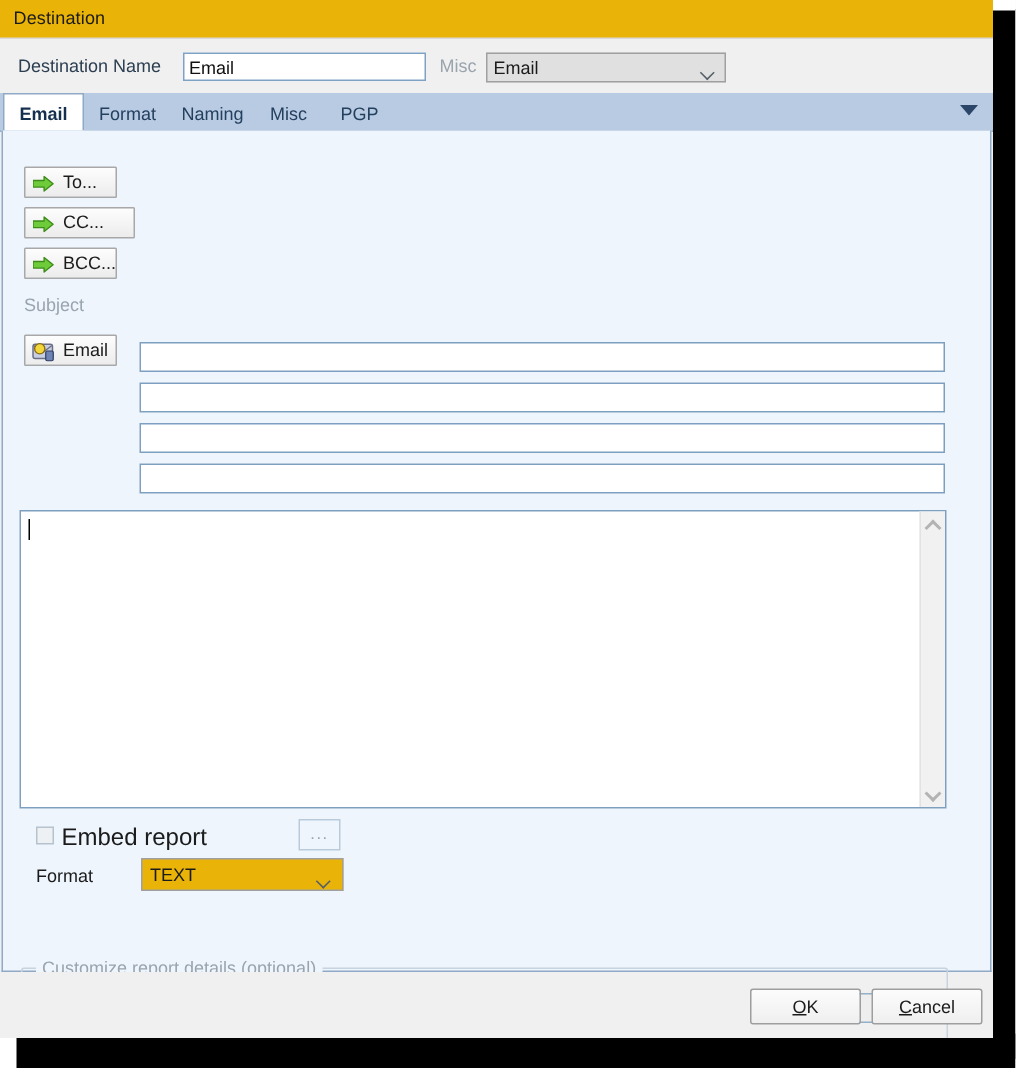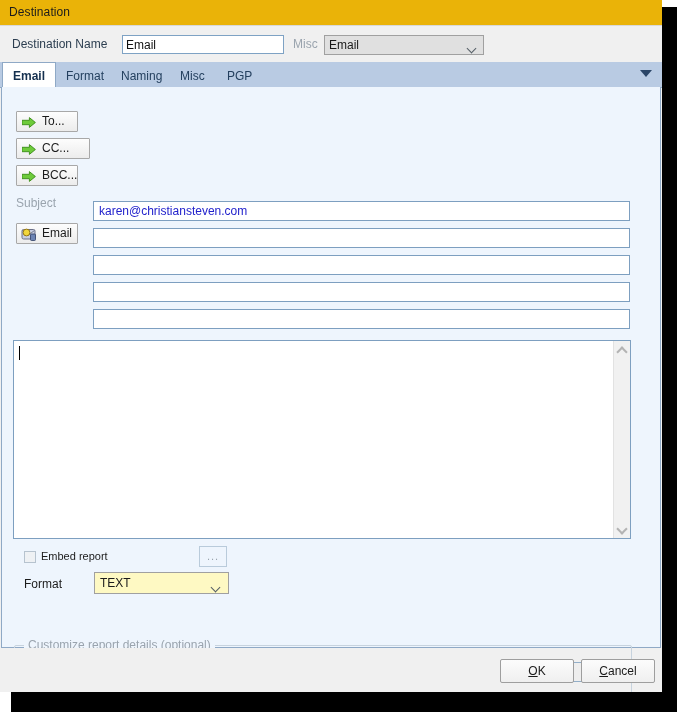--- a/index.html
+++ b/index.html
@@ -281,21 +281,21 @@
     position: absolute;
     left: 0; top: 1px;
     width: 12px; height: 12px;
     background: #eef1f4;
     border: 1px solid #b6c3cf;
     box-sizing: border-box;
   }
   .cb-label {
     position: absolute;
     left: 17px; top: 0px;
-    font-size: 11px;
+    font-size: 16px;
     color: #1b1b1b;
     white-space: nowrap;
   }
   .dots-btn {
     position: absolute;
     left: 197px; top: 459px;
     width: 28px; height: 21px;
     background: #eef5fd;
     border: 1px solid #b9cbdb;
     box-sizing: border-box;
@@ -309,21 +309,21 @@
   .lbl-format {
     position: absolute;
     left: 22px; top: 490px;
     font-size: 12px;
     color: #1b1b1b;
   }
   .ddl-format {
     position: absolute;
     left: 92px; top: 485px;
     width: 135px; height: 22px;
-    background: #fef9c3;
+    background: #eab308;
     border: 1px solid #a0a0a0;
     box-sizing: border-box;
     font-size: 12px;
     color: #1b1b1b;
     line-height: 20px;
     padding-left: 5px;
   }
   .ddl-format .chev { position: absolute; right: 7px; top: 5px; }
 
   
@@ -417,21 +417,20 @@
     </div>
 
     <div class="panel">
 
       <div class="iconbtn" style="left:14px; top:24px; width:62px;">
         <svg class="arrow-ico" viewBox="0 0 14 11">
           <path d="M0 3.3 H7.4 V0.6 L13.4 5.5 L7.4 10.4 V7.7 H0 Z" fill="#6ecb3a" stroke="#3b8c18" stroke-width="0.9" stroke-linejoin="round"></path>
         </svg>
         <span>To...</span>
       </div>
-      <div class="field" style="left:91px; top:114px; width:537px;">karen@christiansteven.com</div>
 
       <div class="iconbtn" style="left:14px; top:51px; width:74px;">
         <svg class="arrow-ico" viewBox="0 0 14 11">
           <path d="M0 3.3 H7.4 V0.6 L13.4 5.5 L7.4 10.4 V7.7 H0 Z" fill="#6ecb3a" stroke="#3b8c18" stroke-width="0.9" stroke-linejoin="round"></path>
         </svg>
         <span>CC...</span>
       </div>
       <div class="field" style="left:91px; top:141px; width:537px;"></div>
 
       <div class="iconbtn" style="left:14px; top:78px; width:62px;">

